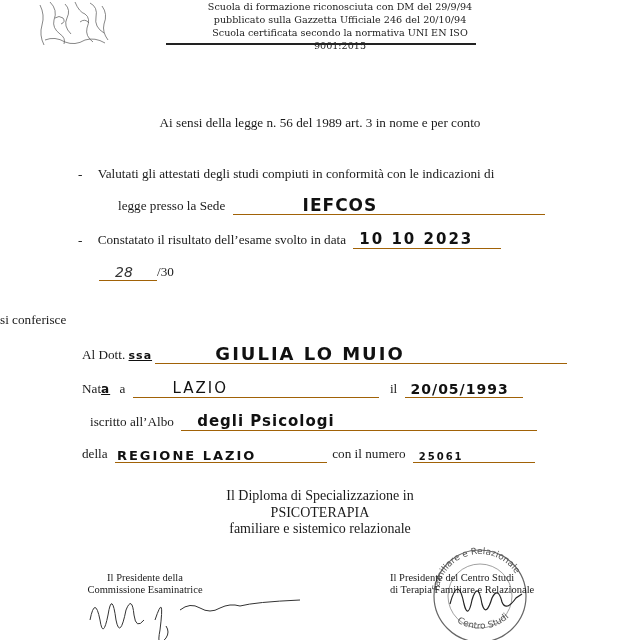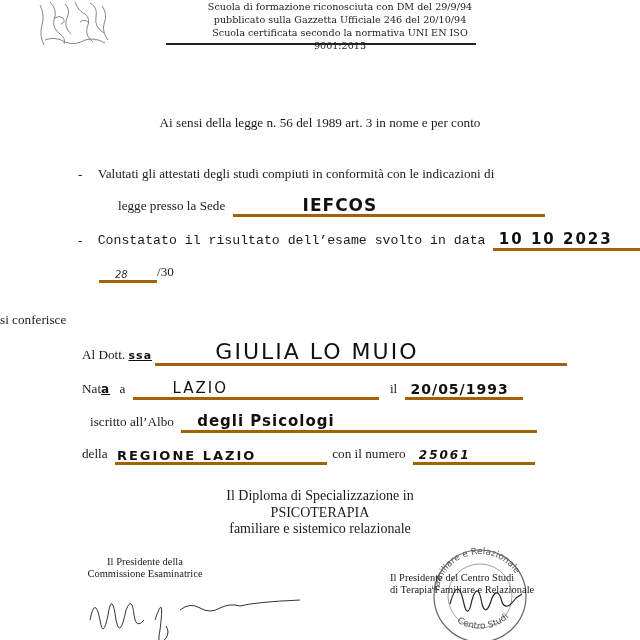--- a/index.html
+++ b/index.html
@@ -6,26 +6,26 @@
   body { width:640px; height:640px; background:#ffffff; position:relative; overflow:hidden;
          font-family:"Liberation Serif", serif; color:#1a1a1a; }
   .abs { position:absolute; }
   .header-text { left:205px; top:0; width:270px; text-align:center; font-family:"DejaVu Serif", serif;
                  font-size:9.6px; line-height:13px; color:#222; }
   .header-line { left:166px; top:43px; width:310px; height:2px; background:#222; }
   .logo { left:30px; top:0; width:90px; height:48px; }
   .intro { left:100px; top:115px; width:440px; text-align:center; font-size:13.2px; line-height:16.5px; }
   .row { font-size:13.2px; white-space:nowrap; }
   .dash { font-size:13.2px; }
-  .blank { display:inline-block; border-bottom:3px solid #a16207; position:relative; vertical-align:baseline; text-align:center; }
+  .blank { display:inline-block; border-bottom:1px solid #a16207; position:relative; vertical-align:baseline; text-align:center; }
   .hand { font-family:"DejaVu Sans", sans-serif; font-weight:bold; color:#111; letter-spacing:1px; }
   .hand-thin { font-family:"DejaVu Sans", sans-serif; color:#333; font-style:italic; }
   .center { text-align:left; }
   .diploma { left:150px; top:488px; width:340px; text-align:center; font-size:14px; line-height:16.5px; }
-  .sig-left { left:80px; top:556px; width:130px; text-align:center; font-size:10.5px; line-height:12px; }
+  .sig-left { left:80px; top:572px; width:130px; text-align:center; font-size:10.5px; line-height:12px; }
   .sig-right { left:390px; top:572px; width:180px; text-align:left; font-size:10.5px; line-height:12px; }
   .stamp { left:420px; top:544px; width:120px; height:96px; }
 </style>
 </head>
 <body>
 
 <svg class="abs logo" viewBox="0 0 90 48">
   <g fill="none" stroke="#555" stroke-width="0.7">
     <path d="M10 5 q5 10 2 20 q-3 10 2 20"></path>
     <path d="M20 2 q8 8 4 18 q-2 8 6 14 q6 4 4 10"></path>
@@ -56,38 +56,38 @@
 </div>
 <div class="abs row" style="left:96px; top:198px;margin-left:22px;">
   <span>legge presso la Sede</span>
   <span class="blank" style="width:312px; margin-left:4px;">
     <span class="hand" style="font-size:17px; position:absolute; left:70px; bottom:-1px;">IEFCOS</span>&nbsp;
   </span>
 </div>
 
 <div class="abs row" style="left:78px; top:232px;">
   <span class="dash">-</span>
-  <span style="margin-left:12px;font-family:Liberation Mono, monospace;">Constatato il risultato dell’esame svolto in data</span>
+  <span style="margin-left:12px;">Constatato il risultato dell’esame svolto in data</span>
   <span class="blank" style="width:148px; margin-left:4px;">
     <span class="hand" style="font-size:15px; position:absolute; left:6px; bottom:0; letter-spacing:2px;">10 10 2023</span>&nbsp;
   </span>
 </div>
 <div class="abs row" style="left:96px; top:264px;">
   <span class="blank" style="width:58px; margin-left:3px;">
-    <span class="hand-thin" style="font-size:10px; position:absolute; left:16px; bottom:0;">28</span>&nbsp;
+    <span class="hand-thin" style="font-size:14px; position:absolute; left:16px; bottom:0;">28</span>&nbsp;
   </span><span>/30</span>
 </div>
 
 <div class="abs center" style="left:0; top:312px; width:640px; font-size:13.2px;">si conferisce</div>
 
 <div class="abs row" style="left:82px; top:347px;">
   <span>Al Dott.</span>
   <span class="hand" style="font-size:11px; text-decoration:underline;">ssa</span>
   <span class="blank" style="width:412px; margin-left:0;">
-    <span class="hand" style="font-size:22px; font-weight:normal; position:absolute; left:60px; bottom:-1px; letter-spacing:2px;">GIULIA LO MUIO</span>&nbsp;
+    <span class="hand" style="font-size:18px; font-weight:bold; position:absolute; left:60px; bottom:-1px; letter-spacing:2px;">GIULIA LO MUIO</span>&nbsp;
   </span>
 </div>
 
 <div class="abs row" style="left:82px; top:381px;">
   <span>Nat</span><span class="hand" style="font-size:12px; text-decoration:underline;">a</span>
   <span style="margin-left:6px;">a</span>
   <span class="blank" style="width:246px; margin-left:4px;">
     <span class="hand" style="font-size:15px; font-weight:normal; position:absolute; left:40px; bottom:0; letter-spacing:2px;">LAZIO</span>&nbsp;
   </span>
   <span style="margin-left:8px;">il</span>
@@ -103,21 +103,21 @@
   </span>
 </div>
 
 <div class="abs row" style="left:82px; top:446px;">
   <span>della</span>
   <span class="blank" style="width:212px; margin-left:4px;">
     <span class="hand" style="font-size:13px; position:absolute; left:2px; bottom:-1px; letter-spacing:2px;">REGIONE LAZIO</span>&nbsp;
   </span>
   <span style="margin-left:2px;">con il numero</span>
   <span class="blank" style="width:122px; margin-left:4px;">
-    <span class="hand" style="font-size:12px; position:absolute; left:6px; bottom:0; letter-spacing:2px;font-style:italic;">25061</span>&nbsp;
+    <span class="hand" style="font-size:10px; position:absolute; left:6px; bottom:0; letter-spacing:2px;">25061</span>&nbsp;
   </span>
 </div>
 
 <div class="abs diploma">
   <div>Il Diploma di Specializzazione in</div>
   <div>PSICOTERAPIA</div>
   <div>familiare e sistemico relazionale</div>
 </div>
 
 <div class="abs sig-left">

